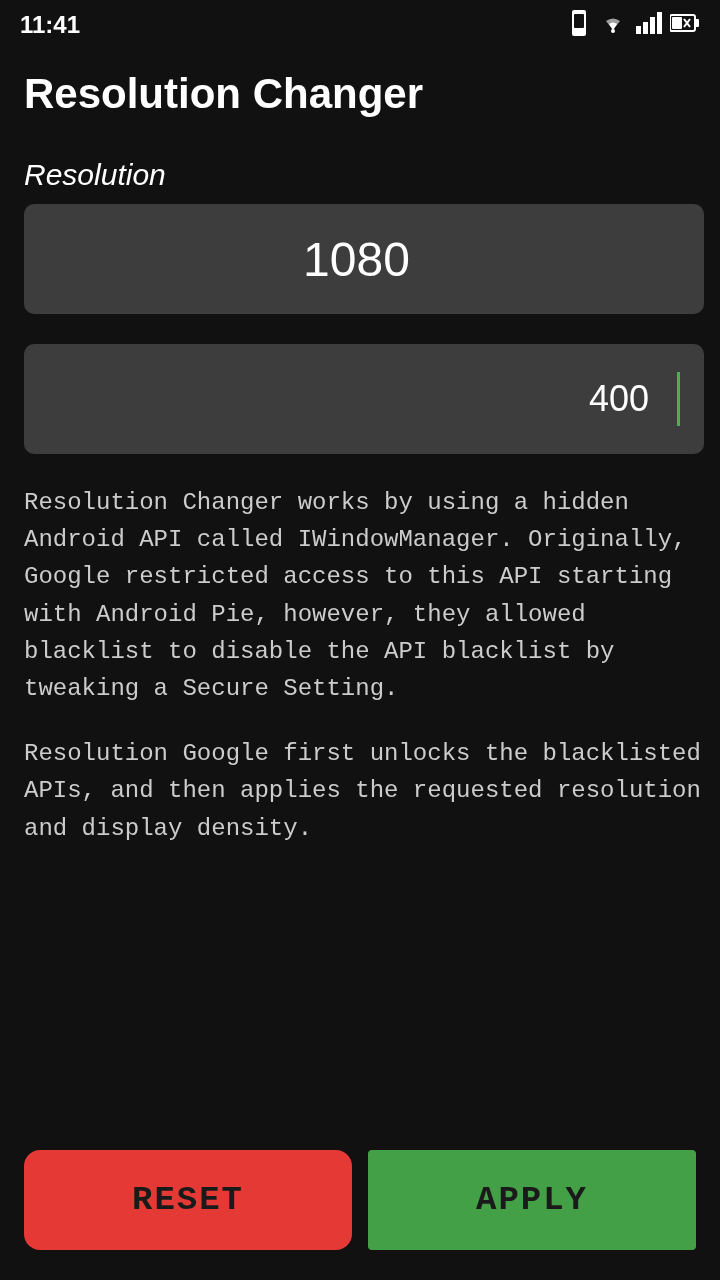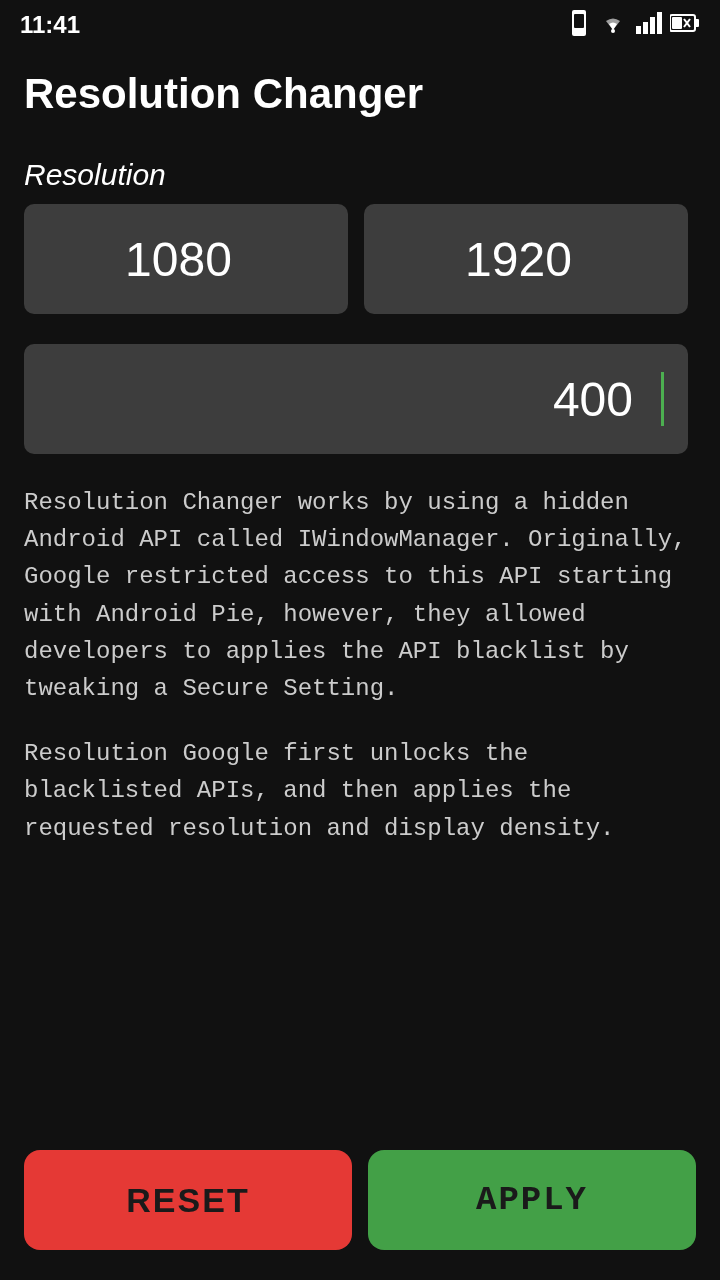--- a/index.html
+++ b/index.html
@@ -37,21 +37,21 @@
     }
 
     .status-icons {
       display: flex;
       align-items: center;
       gap: 8px;
     }
 
     
     .main-content {
-      padding: 20px 32px 180px 24px;
+      padding: 20px 16px 180px 24px;
     }
 
     .app-title {
       font-size: 42px;
       font-weight: bold;
       color: #ffffff;
       margin-bottom: 40px;
       font-family: sans-serif;
     }
 
@@ -103,21 +103,21 @@
       height: 110px;
       padding-right: 30px;
       position: relative;
     }
 
     .density-input-box input {
       background: transparent;
       border: none;
       outline: none;
       color: #ffffff;
-      font-size: 48px;
+      font-size: 36px;
       font-family: sans-serif;
       text-align: right;
       width: 100%;
       padding-right: 10px;
     }
 
     .cursor-line {
       display: inline-block;
       width: 3px;
       height: 54px;
@@ -153,31 +153,31 @@
 
     .btn-reset {
       flex: 1;
       height: 100px;
       background-color: #e53935;
       border: none;
       border-radius: 16px;
       color: #1a1a1a;
       font-size: 34px;
       font-weight: bold;
-      font-family: Liberation Sans, sans-serif;
+      font-family: Liberation Mono, monospace;
       letter-spacing: 2px;
       cursor: pointer;
     }
 
     .btn-apply {
       flex: 1;
       height: 100px;
       background-color: #43a047;
       border: none;
-      border-radius: 16px;
+      border-radius: 4px;
       color: #1a1a1a;
       font-size: 34px;
       font-weight: bold;
       font-family: 'Courier New', Courier, monospace;
       letter-spacing: 2px;
       cursor: pointer;
     }
   </style>
 </head>
 <body>
@@ -226,35 +226,32 @@
 <div class="main-content">
 
   <h1 class="app-title">Resolution Changer</h1>
 
   <div>
     <div class="section-label">Resolution</div>
     <div class="resolution-row">
       <div class="input-box">
         <input type="number" value="1080" style="">
       </div>
-      <div class="input-box">
-        <input type="number" value="1920" style="">
-      </div>
     </div>
   </div>
 
   <div class="density-row">
     <div class="density-input-box">
       <input type="number" value="400" style="">
       <span class="cursor-line"></span>
     </div>
   </div>
 
   <div class="description-text">
-    <p>Resolution Changer works by using a hidden Android API called IWindowManager. Originally, Google restricted access to this API starting with Android Pie, however, they allowed developers to applies the API blacklist by tweaking a Secure Setting.</p>
+    <p>Resolution Changer works by using a hidden Android API called IWindowManager. Originally, Google restricted access to this API starting with Android Pie, however, they allowed blacklist to disable the API blacklist by tweaking a Secure Setting.</p>
     <p>Resolution Google first unlocks the blacklisted APIs, and then applies the requested resolution and display density.</p>
   </div>
 
 </div>
 
 <div class="bottom-buttons">
   <button class="btn-reset">RESET</button>
   <button class="btn-apply">APPLY</button>
 </div>
 

